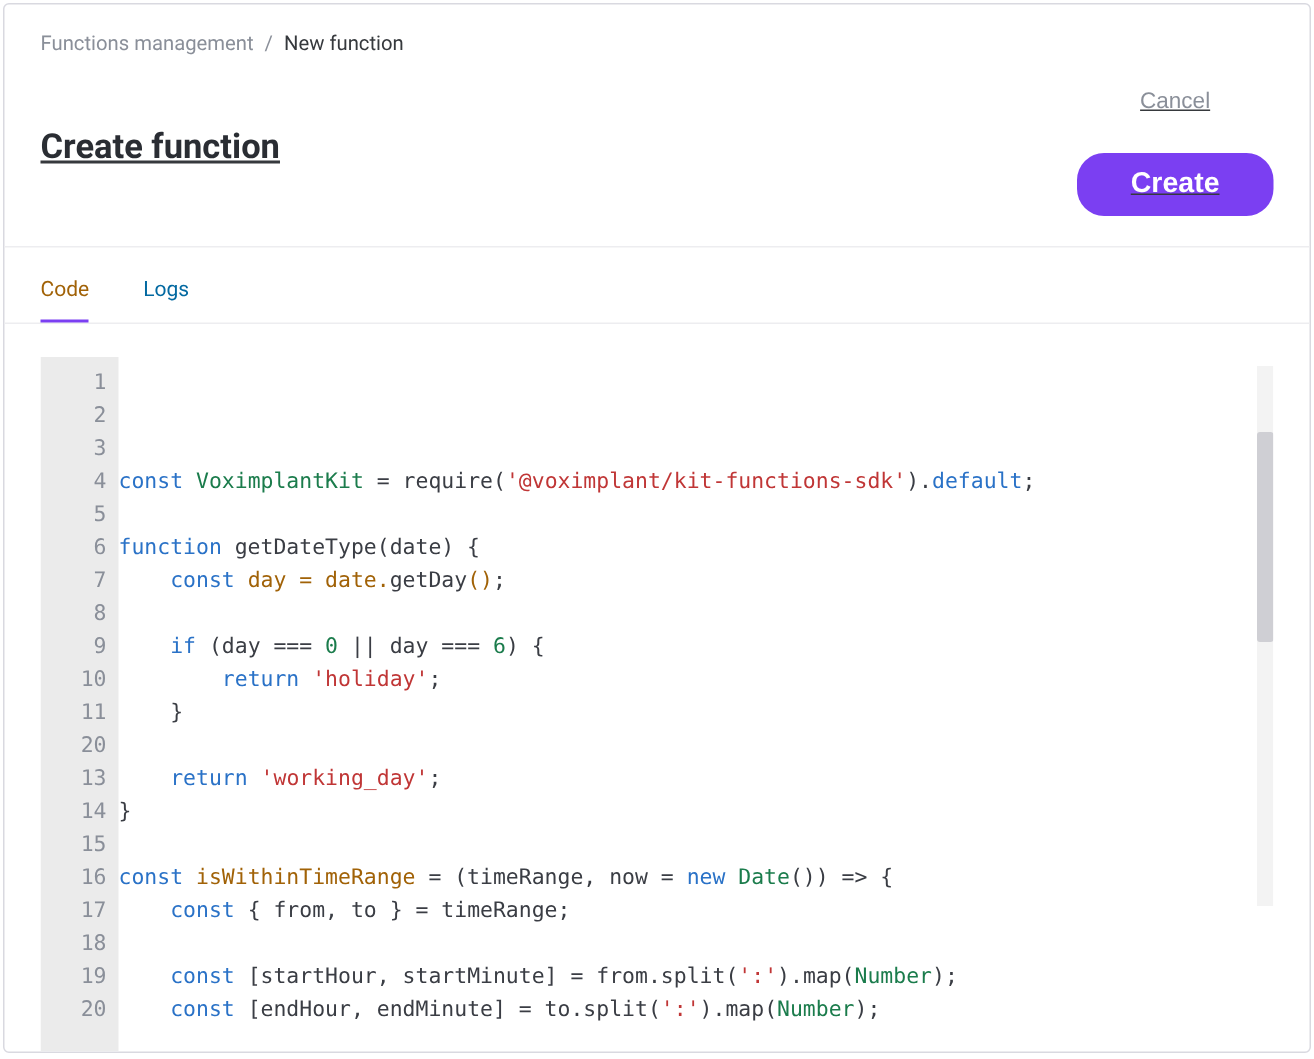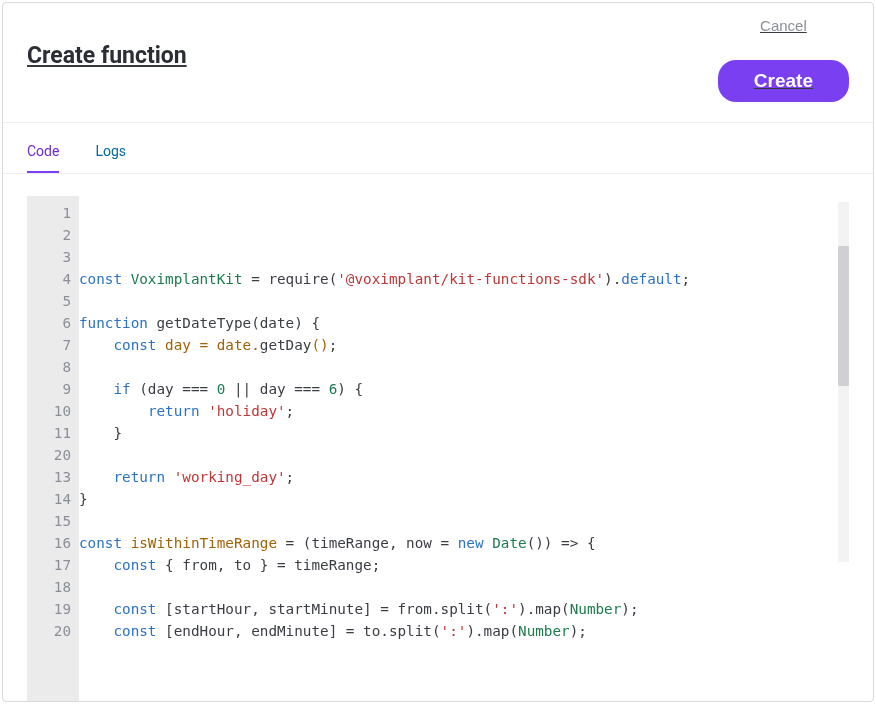--- a/index.html
+++ b/index.html
@@ -97,21 +97,21 @@
       gap: 36px;
     }
     .tab {
       padding-bottom: 12px;
       font-size: 14px;
       color: #0369a1;
       cursor: pointer;
       border-bottom: 2px solid transparent;
     }
     .tab.active {
-      color: #6d28d9;
+      color: #a16207;
       border-bottom-color: #7b3ff2;
     }
     .editor-area {
       margin: 22px 24px 0 24px;
       flex: 1;
       display: flex;
       border-top: 0;
       position: relative;
       overflow: hidden;
       font-family: 'Menlo', 'Consolas', 'DejaVu Sans Mono', monospace;
@@ -156,20 +156,25 @@
     .tok-str { color: #c03636; }
     .tok-num { color: #1b7c4c; }
     .tok-cls { color: #1b7c4c; }
     .tok-punc { color: #3a3d44; }
   </style>
 </head>
 <body>
 
 <div class="panel">
 
+  <div class="breadcrumb">
+    <span class="breadcrumb-link">Functions management</span>
+    <span class="breadcrumb-sep">/</span>
+    <span class="breadcrumb-current">New function</span>
+  </div>
 
   <div class="header-row">
     <h1 class="page-title">Create function</h1>
     <div class="header-actions">
       <button class="btn-cancel">Cancel</button>
       <button class="btn-create">Create</button>
     </div>
   </div>
 
 

